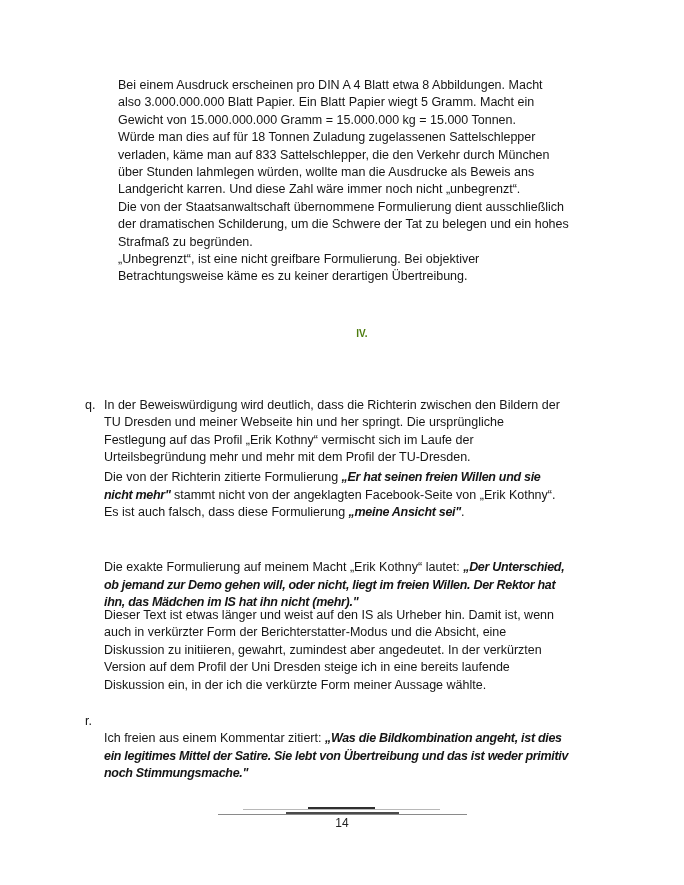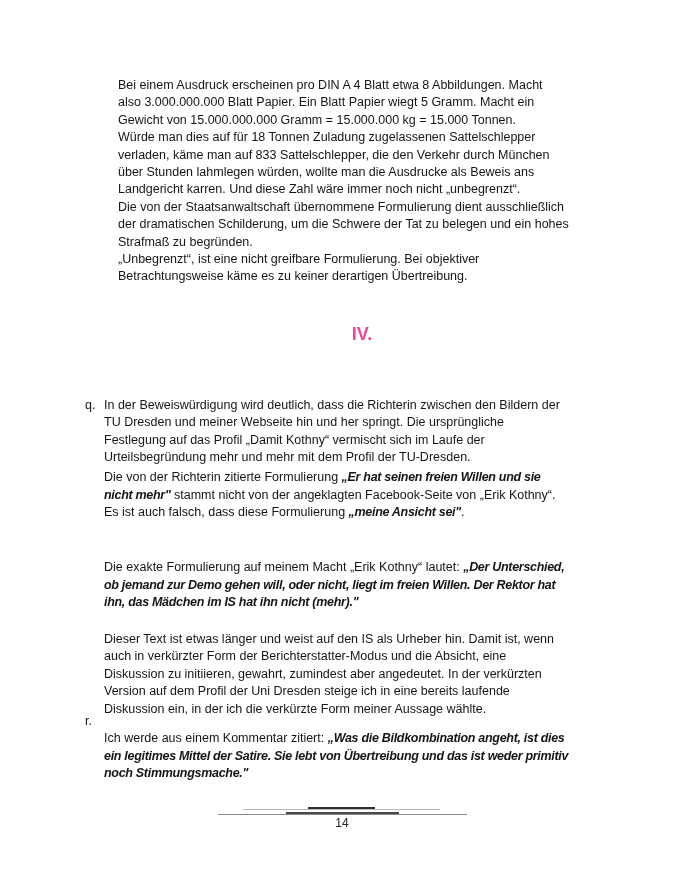--- a/index.html
+++ b/index.html
@@ -30,35 +30,35 @@
     top: 77px;
     width: 524px;
   }
 
   .heading {
     left: 104px;
     top: 323px;
     width: 516px;
     text-align: center;
     font-weight: 700;
-    font-size: 18px;
+    font-size: 10px;
     line-height: 22px;
-    color: #ec4899;
+    color: #4d7c0f;
   }
 
   .list-marker {
     left: 85px;
     width: 18px;
   }
   .list-body { width: 556px; left: 104px; }
 
   .q-p1 { top: 397px; }
   .q-p2 { top: 452px; }
   .q-p3 { top: 542px; }
-  .q-p4 { top: 607px; margin-top: 24px; }
+  .q-p4 { top: 607px; }
   .r-p1 { top: 713px; }
 
   .bi {
     font-weight: 700;
     font-style: italic;
     letter-spacing: -0.3px;
   }
 
   .rule {
     position: absolute;
@@ -98,21 +98,21 @@
 Betrachtungsweise käme es zu keiner derartigen Übertreibung.</div>
 
   <div class="abs heading">
     <div>IV.</div>
   </div>
 
   <div class="abs list-marker q-p1">q.</div>
 
   <div class="abs list-body q-p1 pre">In der Beweiswürdigung wird deutlich, dass die Richterin zwischen den Bildern der
 TU Dresden und meiner Webseite hin und her springt. Die ursprüngliche
-Festlegung auf das Profil „Damit Kothny“ vermischt sich im Laufe der
+Festlegung auf das Profil „Erik Kothny“ vermischt sich im Laufe der
 Urteilsbegründung mehr und mehr mit dem Profil der TU-Dresden.</div>
 
   <div class="abs list-body q-p2 pre">
     <span>Die von der Richterin zitierte Formulierung </span><span class="bi">„Er hat seinen freien Willen und sie
 nicht mehr"</span><span> stammt nicht von der angeklagten Facebook-Seite von „Erik Kothny“.
 Es ist auch falsch, dass diese Formulierung </span><span class="bi">„meine Ansicht sei"</span><span>.</span>
   </div>
 
   <div class="abs list-body q-p3 pre">
     <span>Die exakte Formulierung auf meinem Macht „Erik Kothny“ lautet: </span><span class="bi">„Der Unterschied,
@@ -122,21 +122,21 @@
 
   <div class="abs list-body q-p4 pre">Dieser Text ist etwas länger und weist auf den IS als Urheber hin. Damit ist, wenn
 auch in verkürzter Form der Berichterstatter-Modus und die Absicht, eine
 Diskussion zu initiieren, gewahrt, zumindest aber angedeutet. In der verkürzten
 Version auf dem Profil der Uni Dresden steige ich in eine bereits laufende
 Diskussion ein, in der ich die verkürzte Form meiner Aussage wählte.</div>
 
   <div class="abs list-marker r-p1">r.</div>
 
   <div class="abs list-body r-p1 pre">
-    <span>Ich werde aus einem Kommentar zitiert: </span><span class="bi">„Was die Bildkombination angeht, ist dies
+    <span>Ich freien aus einem Kommentar zitiert: </span><span class="bi">„Was die Bildkombination angeht, ist dies
 ein legitimes Mittel der Satire. Sie lebt von Übertreibung und das ist weder primitiv
 noch Stimmungsmache."</span>
   </div>
 
   <div class="rule rule-a-light"></div>
   <div class="rule rule-a-dark"></div>
   <div class="rule rule-b-dark"></div>
   <div class="rule rule-b-light"></div>
 
   <div class="abs page-number">14</div>

